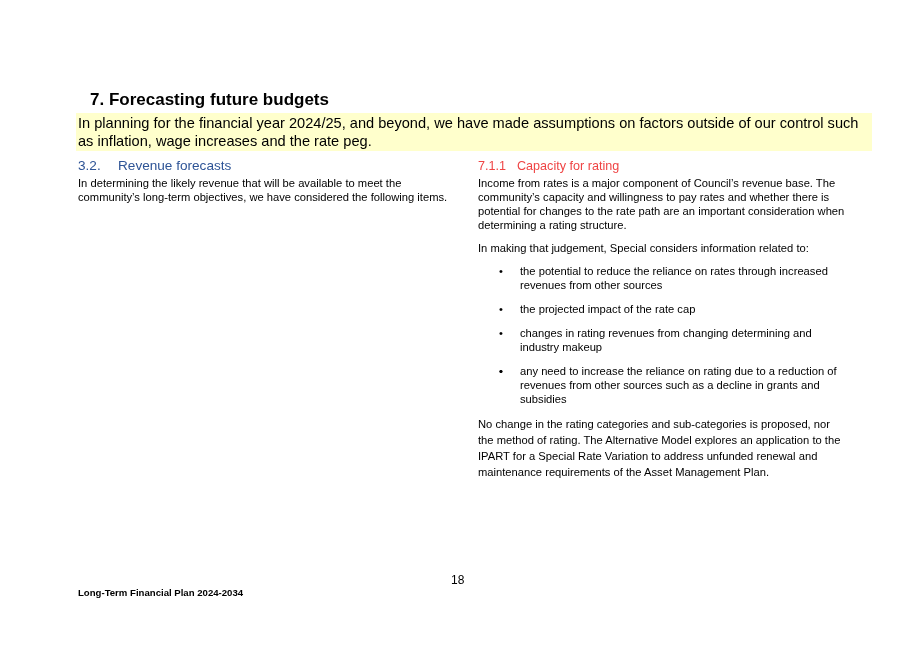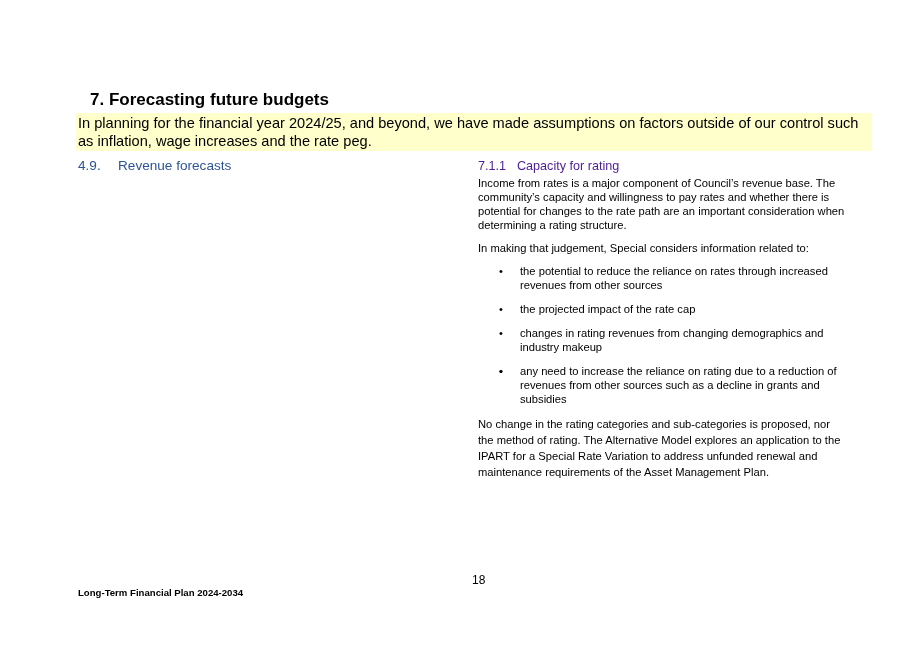--- a/index.html
+++ b/index.html
@@ -7,52 +7,53 @@
          font-family: "Liberation Sans", sans-serif; color: #000; }
   .page-title { position: absolute; left: 78px; top: 77px; font-size: 17px; font-weight: bold; margin: 12px; line-height: 22px; }
   .callout { position: absolute; left: 76px; top: 113px; width: 796px; background: #ffffcc;
              font-size: 14.6px; line-height: 18px; padding: 1px 2px 1px 2px; box-sizing: border-box; }
   .col { position: absolute; font-size: 11.2px; line-height: 14px; }
   .col-left { left: 78px; top: 158px; width: 370px; }
   .col-right { left: 478px; top: 158px; width: 370px; }
   p { margin: 0 0 9px 0; }
   .h2 { color: #2e5496; font-size: 13.6px; line-height: 16px; margin: 0 0 2px 0; font-weight: normal; }
   .h2 .num { display: inline-block; width: 40px; }
-  .h3 { color: #4c1d95; font-size: 12.6px; line-height: 16px; margin: 0 0 2px 0; font-weight: normal; }
+  .h3 { color: #ef4444; font-size: 12.6px; line-height: 16px; margin: 0 0 2px 0; font-weight: normal; }
   .h3 .num { display: inline-block; width: 39px; }
   ul { list-style: none; margin: 0 0 9px 0; padding: 0; }
   li { position: relative; padding-left: 42px; margin-bottom: 10px; }
   li .bullet { position: absolute; left: 21px; top: 0; }
   .body-tall { line-height: 16px; }
-  .page-number { position: absolute; left: 451px; top: 573px; font-size: 12px; margin-left: 21px; }
+  .page-number { position: absolute; left: 451px; top: 573px; font-size: 12px; }
   .footer { position: absolute; left: 78px; top: 587px; font-size: 9.6px; font-weight: bold; }
 </style>
 </head>
 <body>
 
 <h1 class="page-title">7. Forecasting future budgets</h1>
 
 <div class="callout">In planning for the financial year 2024/25, and beyond, we have made assumptions on factors outside of our control such as inflation, wage increases and the rate peg.</div>
 
 <div class="col col-left">
   <div class="h2">
-    <span class="num">4.9.</span><span>Revenue forecasts</span>
+    <span class="num">3.2.</span><span>Revenue forecasts</span>
   </div>
+  <p>In determining the likely revenue that will be available to meet the community’s long-term objectives, we have considered the following items.</p>
 </div>
 
 <div class="col col-right">
   <div class="h3">
     <span class="num">7.1.1</span><span>Capacity for rating</span>
   </div>
   <p>Income from rates is a major component of Council’s revenue base. The community’s capacity and willingness to pay rates and whether there is potential for changes to the rate path are an important consideration when determining a rating structure.</p>
   <p>In making that judgement, Special considers information related to:</p>
   <ul>
     <li><span class="bullet">•</span><span>the potential to reduce the reliance on rates through increased revenues from other sources</span></li>
     <li><span class="bullet">•</span><span>the projected impact of the rate cap</span></li>
-    <li><span class="bullet">•</span><span>changes in rating revenues from changing demographics and industry makeup</span></li>
+    <li><span class="bullet">•</span><span>changes in rating revenues from changing determining and industry makeup</span></li>
     <li><span class="bullet">•</span></li>
     <li><span class="bullet">•</span><span>any need to increase the reliance on rating due to a reduction of revenues from other sources such as a decline in grants and subsidies</span></li>
   </ul>
   <p class="body-tall">No change in the rating categories and sub-categories is proposed, nor the method of rating. The Alternative Model explores an application to the IPART for a Special Rate Variation to address unfunded renewal and maintenance requirements of the Asset Management Plan.</p>
 </div>
 
 <div class="page-number">18</div>
 <div class="footer">Long-Term Financial Plan 2024-2034</div>
 
 </body></html>

